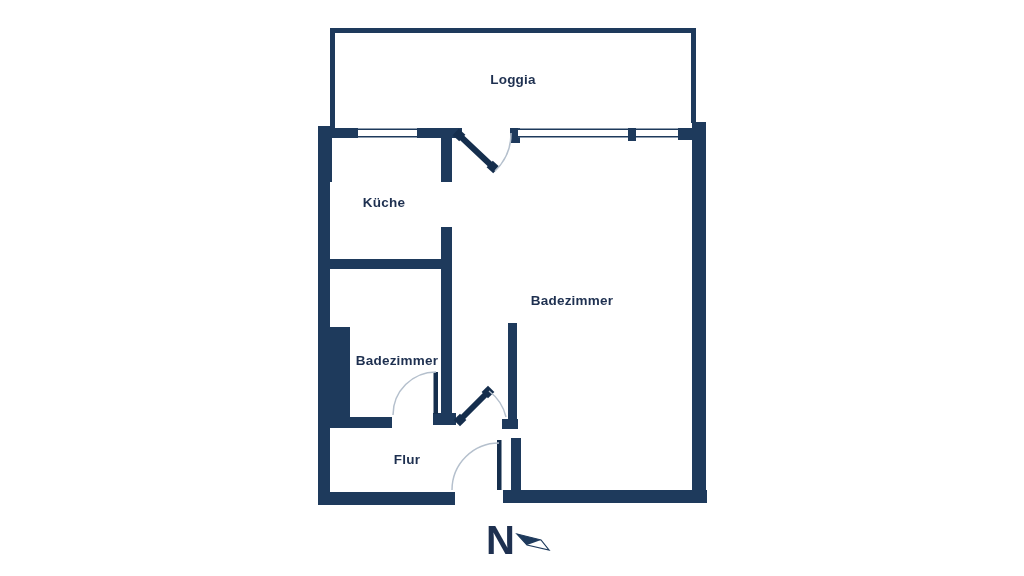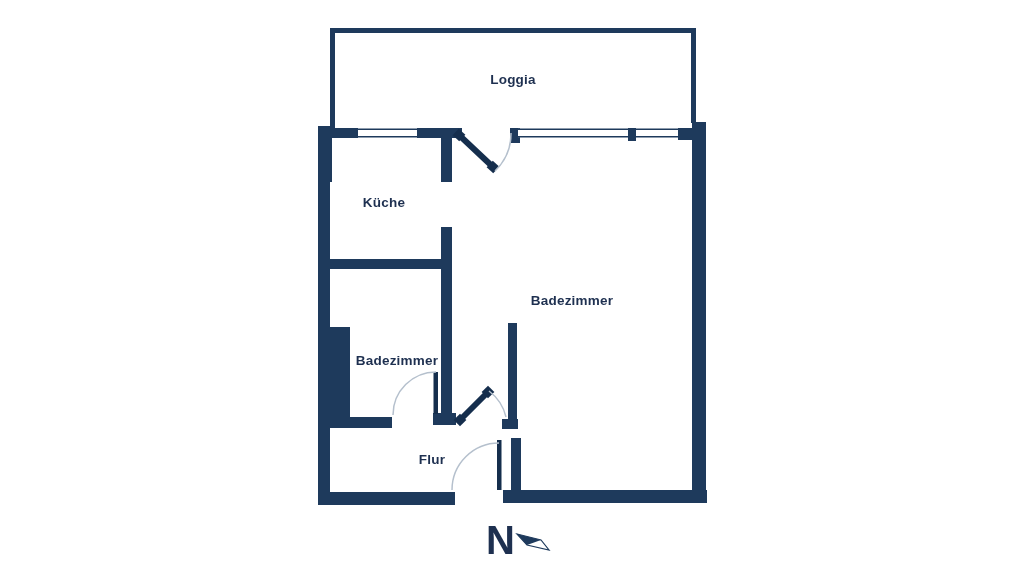--- a/index.html
+++ b/index.html
@@ -81,16 +81,16 @@
     <g>
       <polygon class="needle-outline" points="517,534 541,540 549,550 527,545"></polygon>
       <polygon class="needle-fill" points="517,534 541,540 527,545"></polygon>
     </g>
   </svg>
 
   <span class="room-label" style="left:513px;top:79px;">Loggia</span>
   <span class="room-label" style="left:384px;top:202px;">Küche</span>
   <span class="room-label" style="left:572px;top:300px;">Badezimmer</span>
   <span class="room-label" style="left:397px;top:350px;margin-top:10px;">Badezimmer</span>
-  <span class="room-label" style="left:432px;top:459px;">Flur</span>
+  <span class="room-label" style="left:407px;top:459px;">Flur</span>
 
   <span class="compass-n">N</span>
 </div>
 
 </body></html>

